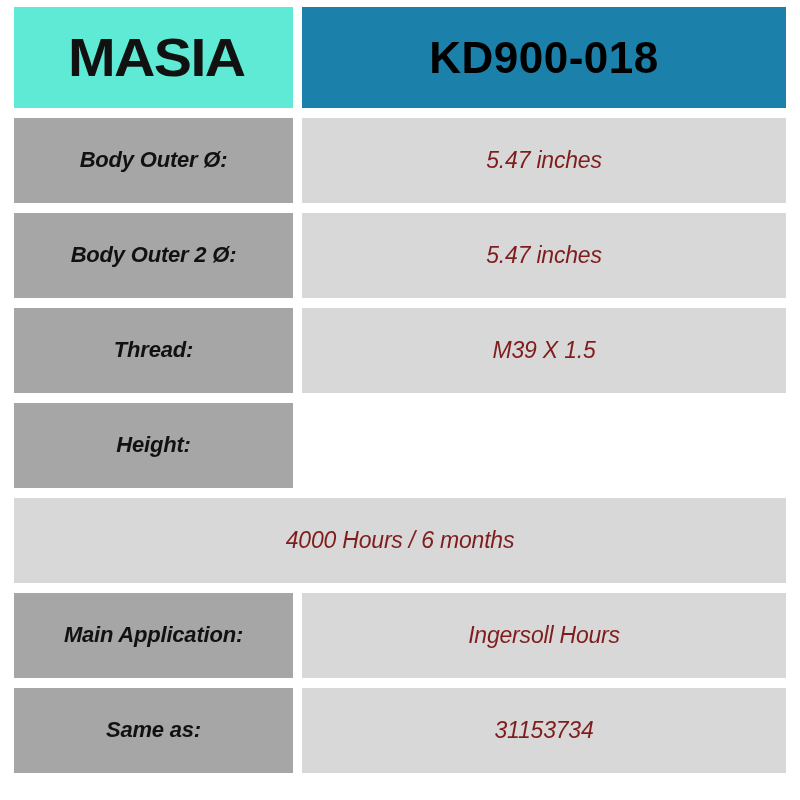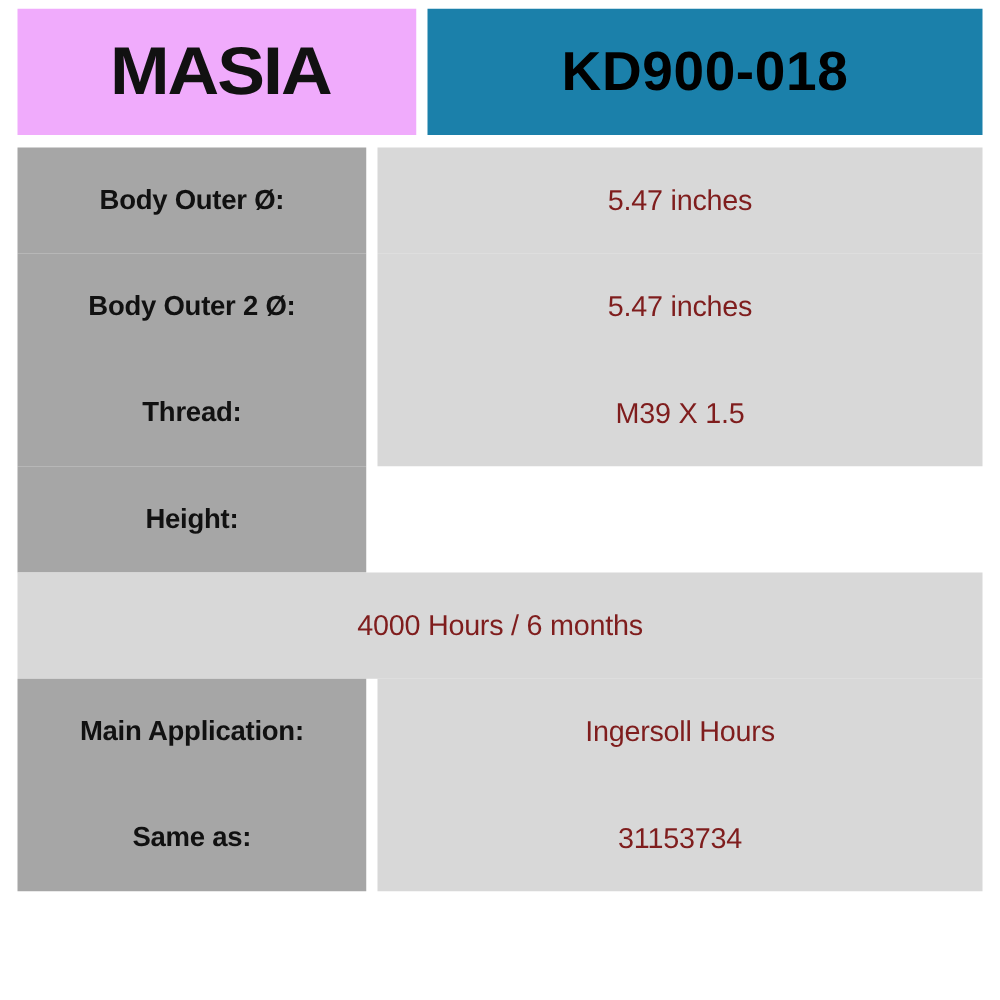--- a/index.html
+++ b/index.html
@@ -25,23 +25,23 @@
 
   
   .header-row {
     display: flex;
     width: 772px;
     height: 101px;
     gap: 9px;
   }
 
   .logo-block {
-    width: 319px;
+    width: 279px;
     height: 101px;
-    background: #f0abfc;
+    background: #5eead4;
     display: flex;
     flex-direction: column;
     align-items: center;
     justify-content: center;
     position: relative;
     flex: 0 0 auto;
   }
 
   .logo-wordmark {
     font-family: "Liberation Sans", sans-serif;
@@ -94,21 +94,22 @@
     font-size: 44px;
     letter-spacing: 0.5px;
     line-height: 1;
   }
 
   
   .spec-rows {
     margin-top: 10px;
     display: flex;
     flex-direction: column;
-    gap: 0;
+    gap: 10px;
+    font-style: italic;
   }
 
   .spec-row {
     display: flex;
     width: 772px;
     height: 85px;
     gap: 9px;
   }
 
   .spec-label {

